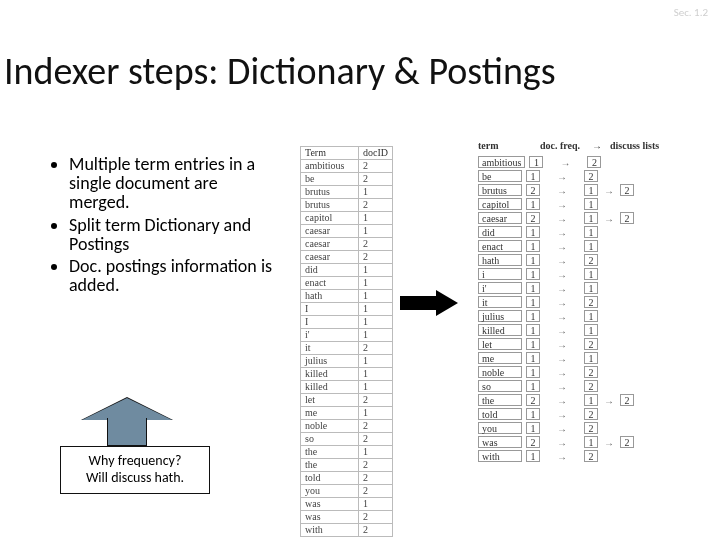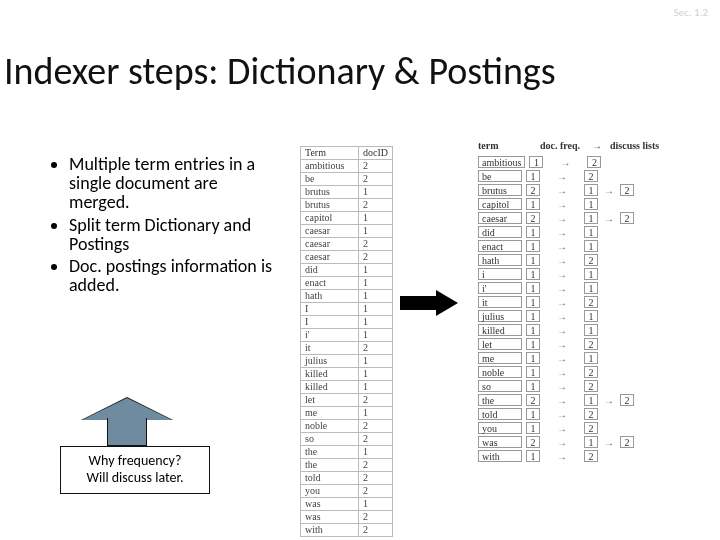--- a/index.html
+++ b/index.html
@@ -202,21 +202,21 @@
 </div>
 
 <div class="callout-arrow-up">
   <div class="head-outline"></div>
   <div class="head"></div>
   <div class="stem"></div>
 </div>
 <div class="callout-box">
   <div>
     <span>Why frequency?</span><br>
-    <span>Will discuss later.</span>
+    <span>Will discuss hath.</span>
   </div>
 </div>
 
 <div class="arrow-right">
   <div class="stem"></div>
   <div class="head"></div>
 </div>
 
 <table class="tbl-left">
   <thead>

